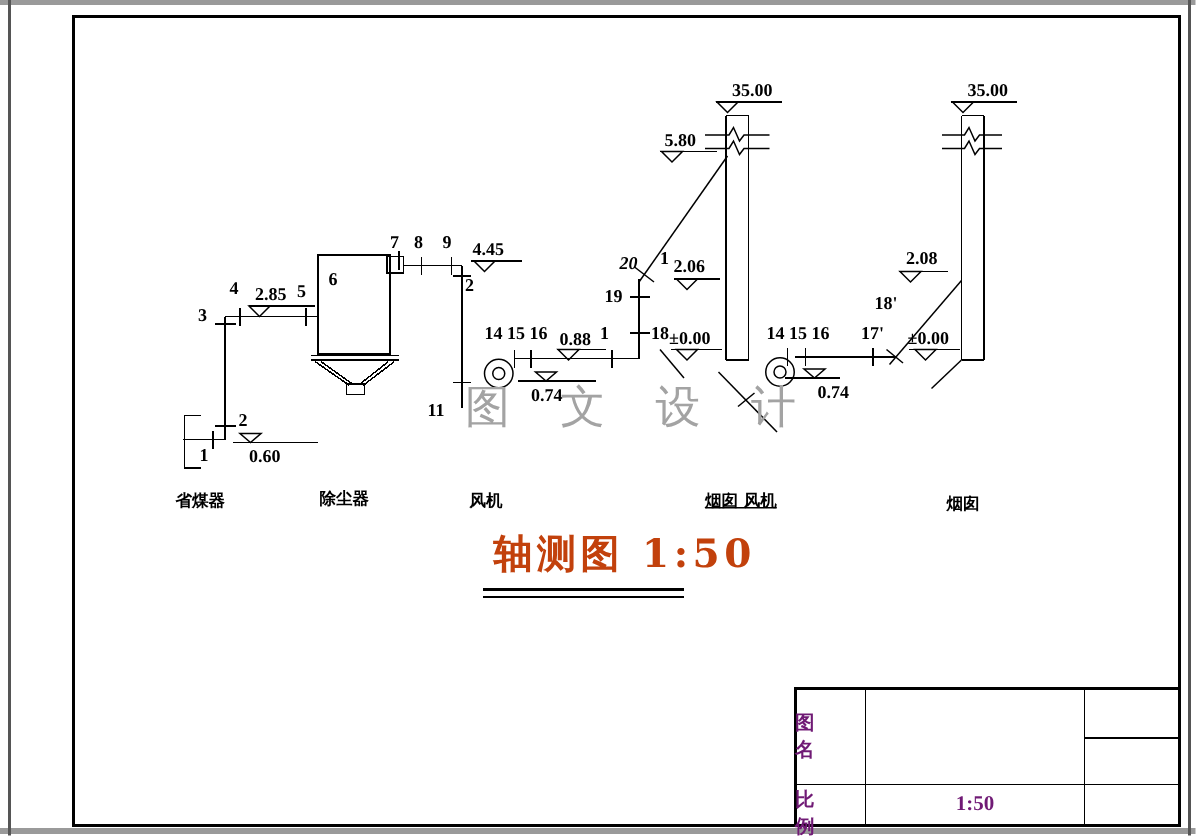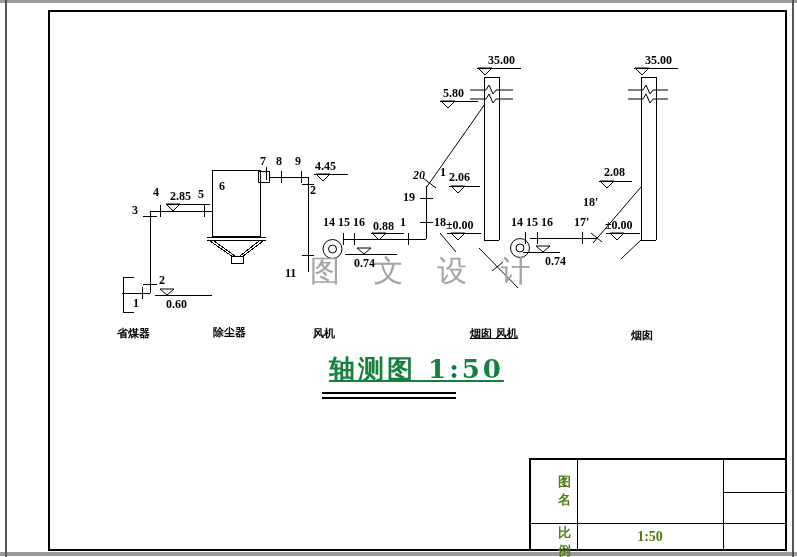--- a/index.html
+++ b/index.html
@@ -13,27 +13,27 @@
   .ann { position:absolute; color:#000; line-height:1; white-space:pre; }
   .num  { font:bold 12px "Liberation Serif", serif; }
   .elev { font:bold 12px "Liberation Serif", serif; }
   .equip{ font:bold 11px "DejaVu Sans", sans-serif; }
   .sheet-title {
     position:absolute; left:53px; top:13px; z-index:3;
     font:bold 26px "DejaVu Serif", serif; letter-spacing:2px; color:#e8000a;
   }
   .caption {
     position:absolute; left:329px; top:352px; z-index:3;
-    font:bold 26px "DejaVu Serif", serif; letter-spacing:3px; color:#15803d;text-decoration:underline;
+    font:bold 26px "DejaVu Serif", serif; letter-spacing:3px; color:#c2410c;
   }
   .watermark {
     position:absolute; left:310px; top:251px; z-index:6;
     font:normal 30px "DejaVu Sans", sans-serif; letter-spacing:12px; color:#a3a3a3;
   }
-  .tb-text { position:absolute; z-index:3; color:#4d7c0f; display:flex; align-items:center; justify-content:center; text-align:right; }
+  .tb-text { position:absolute; z-index:3; color:#701a75; display:flex; align-items:center; justify-content:center; text-align:left; }
   .tb-label { font:bold 13px "DejaVu Sans", sans-serif; letter-spacing:6px; }
   .tb-name  { left:577px; top:459px; width:146px; height:64px; flex-direction:column; justify-content:space-evenly; font:bold 12px "DejaVu Sans", sans-serif; }
   .tb-scale { left:577px; top:523px; width:146px; height:27px; font:bold 14px "Liberation Serif", serif; }
   .tb-lbl1 { left:530px; top:459px; width:47px; height:64px; }
   .tb-lbl2 { left:530px; top:523px; width:47px; height:37px; }
 </style>
 </head>
 <body>
 
 <div id="stage">

